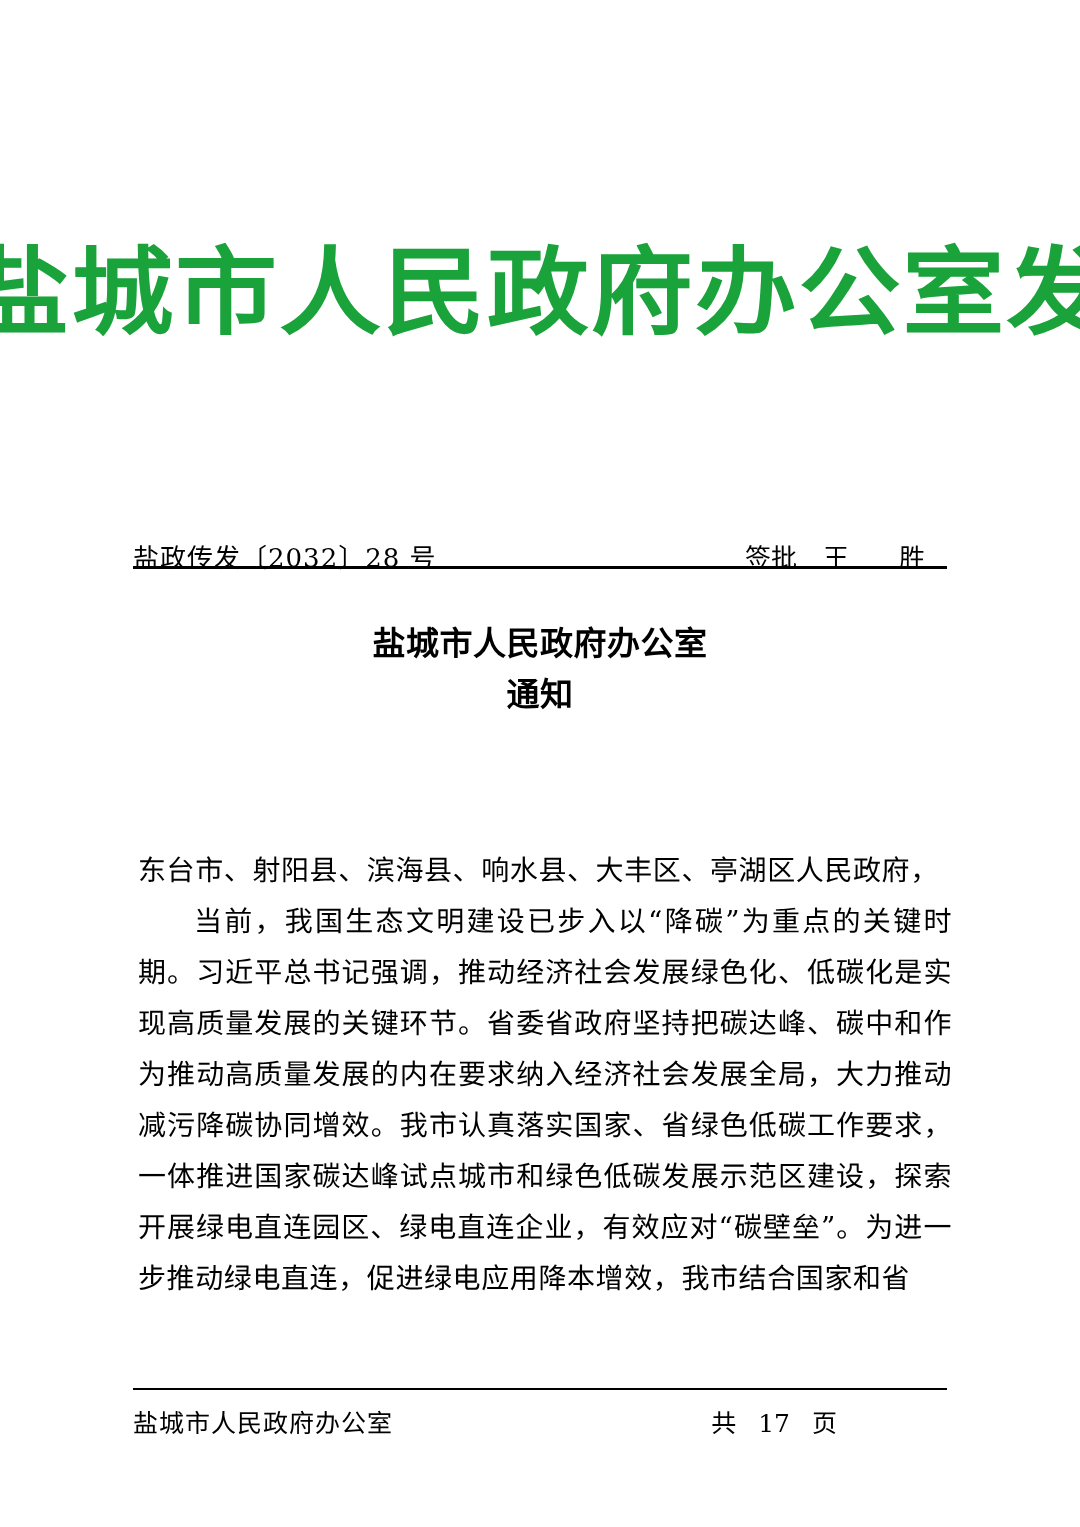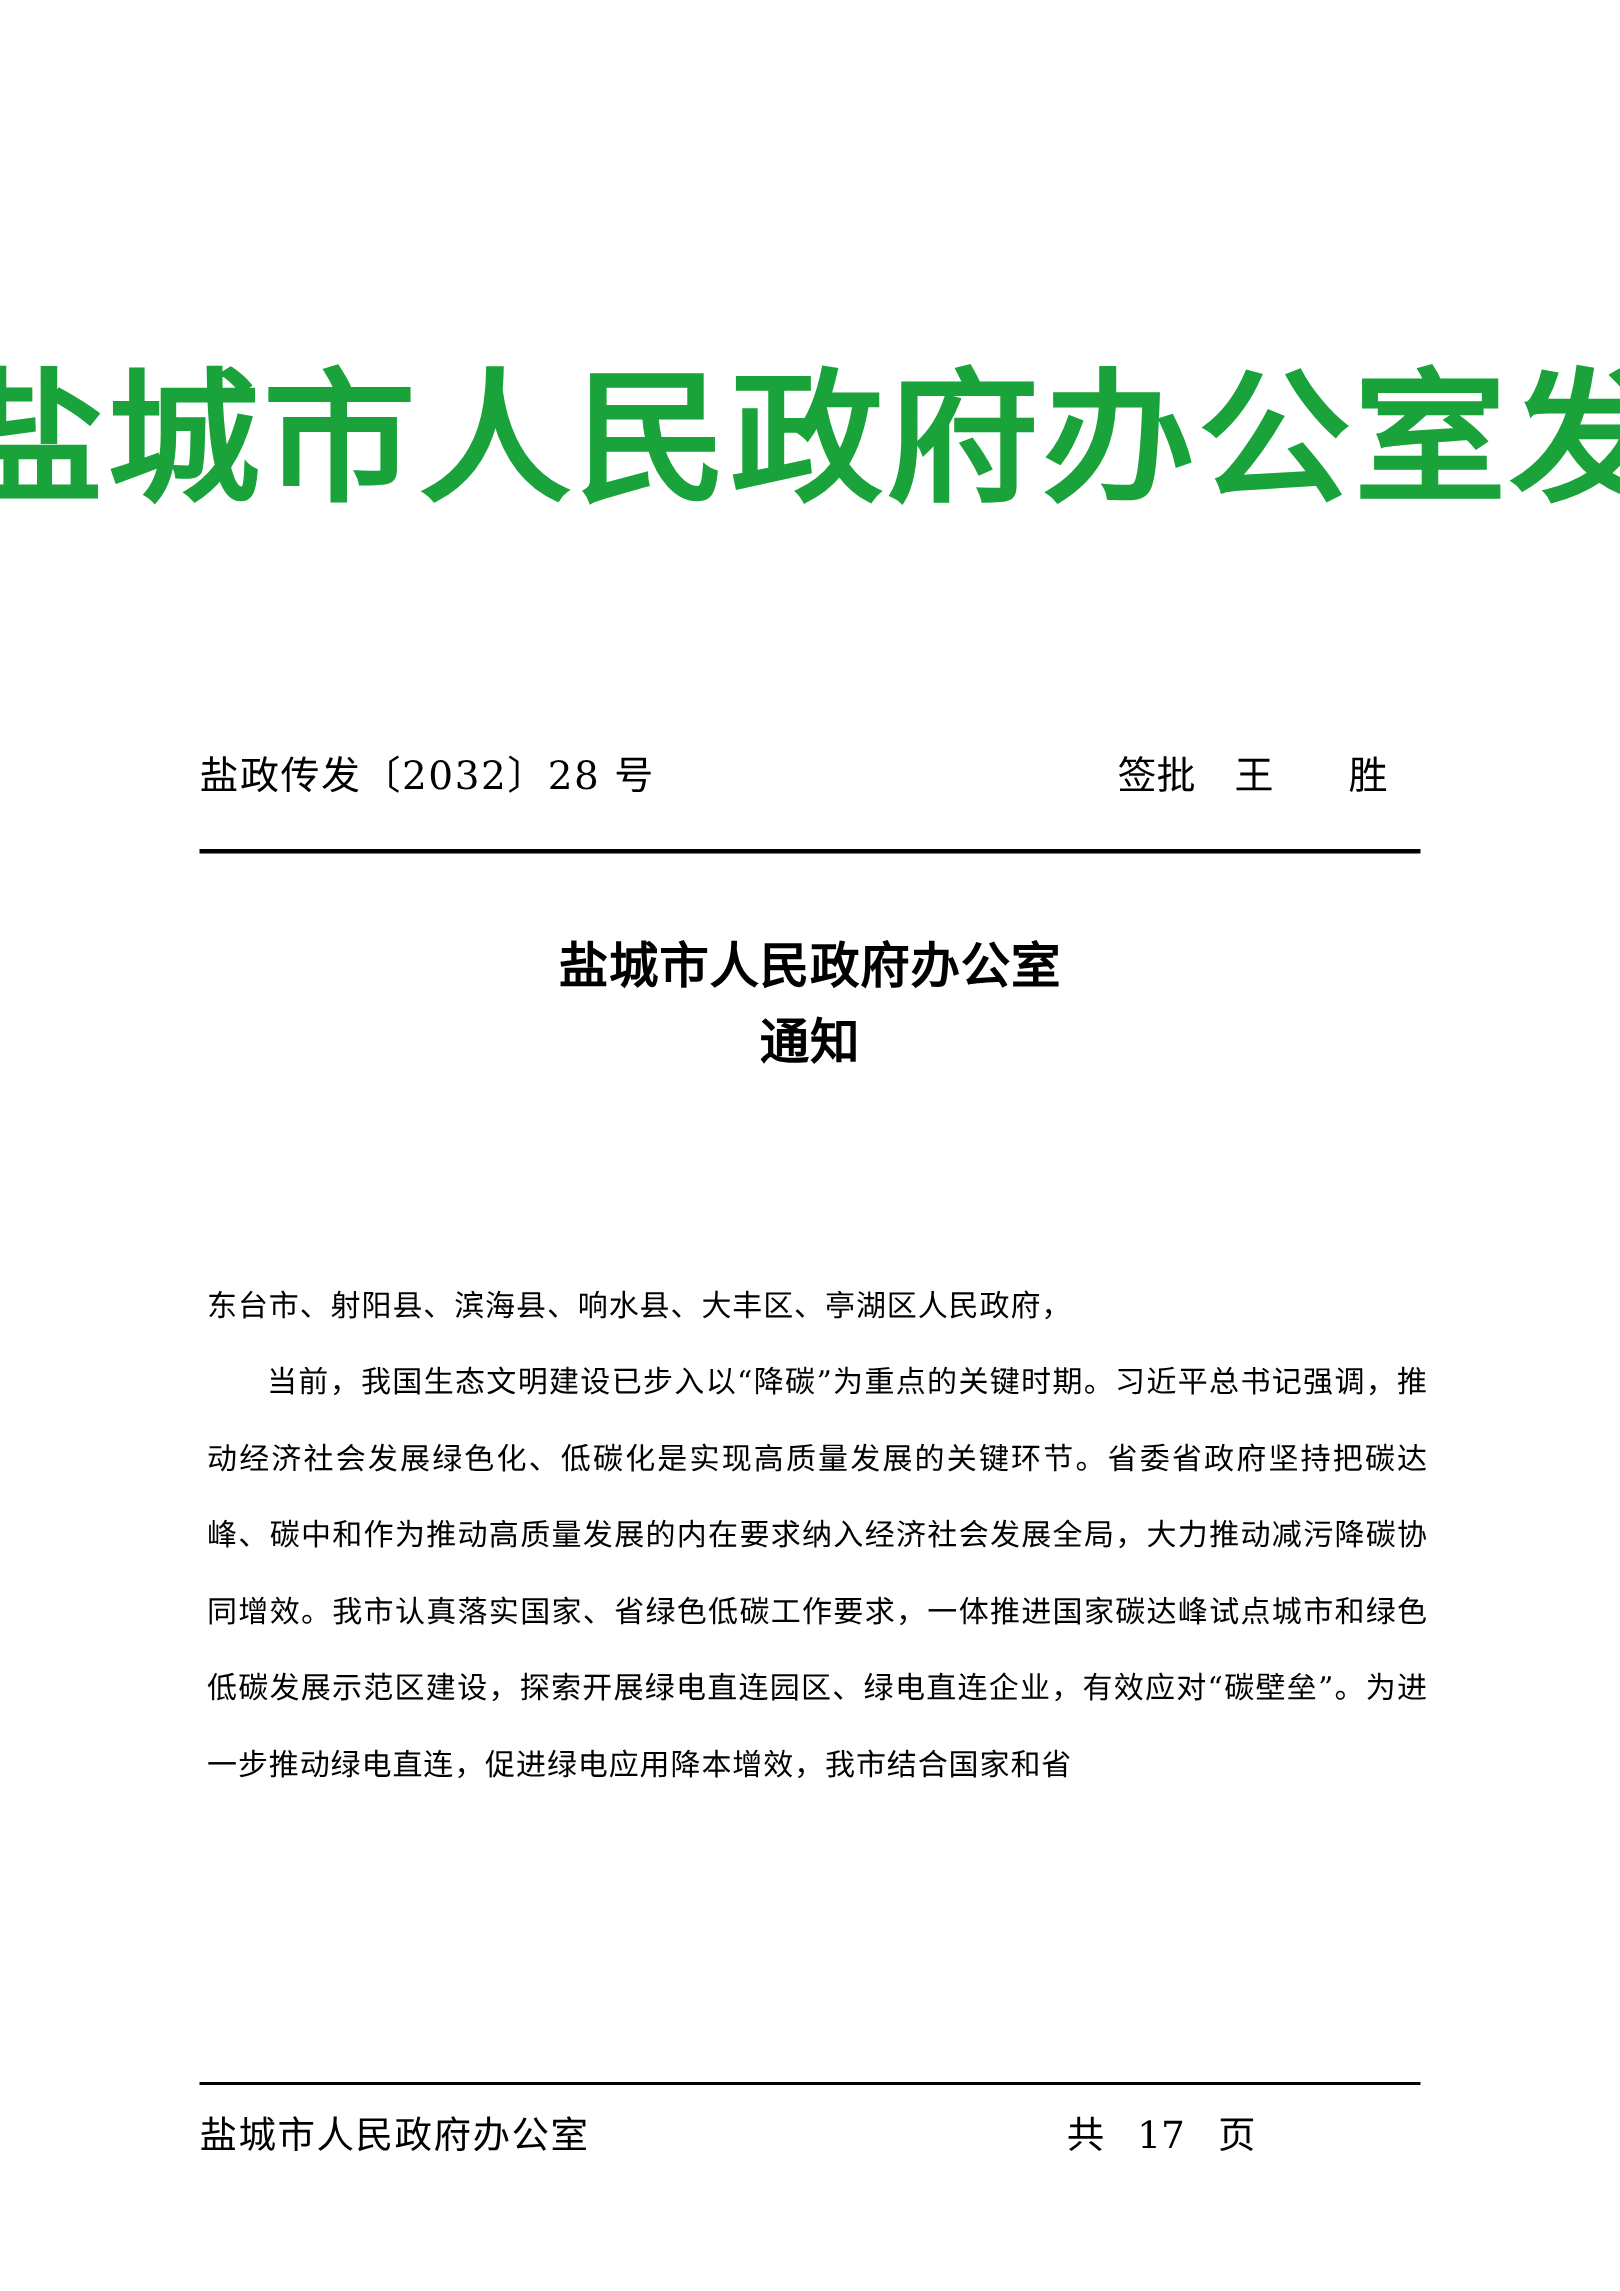--- a/index.html
+++ b/index.html
@@ -57,20 +57,21 @@
   .docnum {
     letter-spacing: 1px;
     white-space: nowrap;
   }
   .approval {
     display: flex;
     align-items: baseline;
     gap: 26px;
     white-space: nowrap;
     padding-right: 10px;
+    margin-top: 40px;
   }
   .approval-name {
     letter-spacing: 12px;
   }
 
   
   .header-rule {
     position: absolute;
     left: 133px;
     right: 133px;
@@ -94,21 +95,21 @@
   .doc-title div {
     white-space: nowrap;
   }
 
   
   .body-text {
     position: absolute;
     left: 138px;
     right: 128px;
     top: 845px;
-    font-size: 20px;
+    font-size: 28px;
     line-height: 51px;
     text-align: justify;
     text-justify: inter-ideograph;
     letter-spacing: 0.6px;
   }
   .body-text p {
     margin: 0;
   }
   .indent {
     text-indent: 2em;

